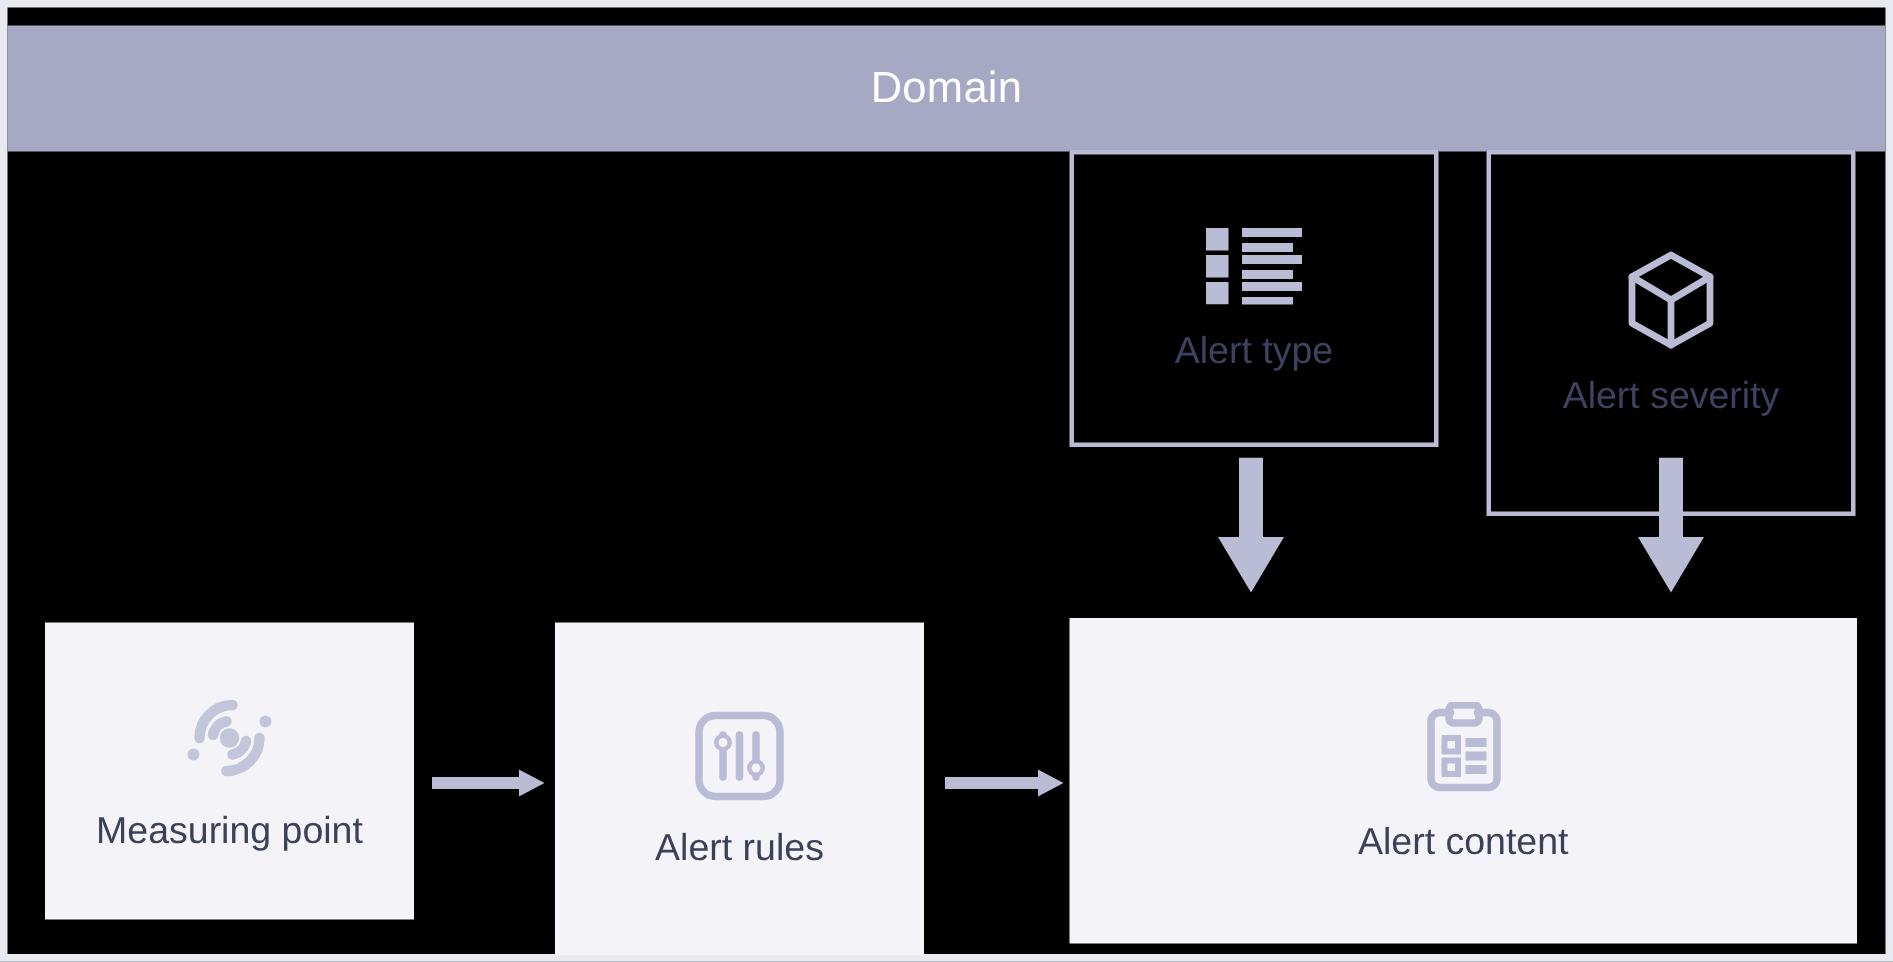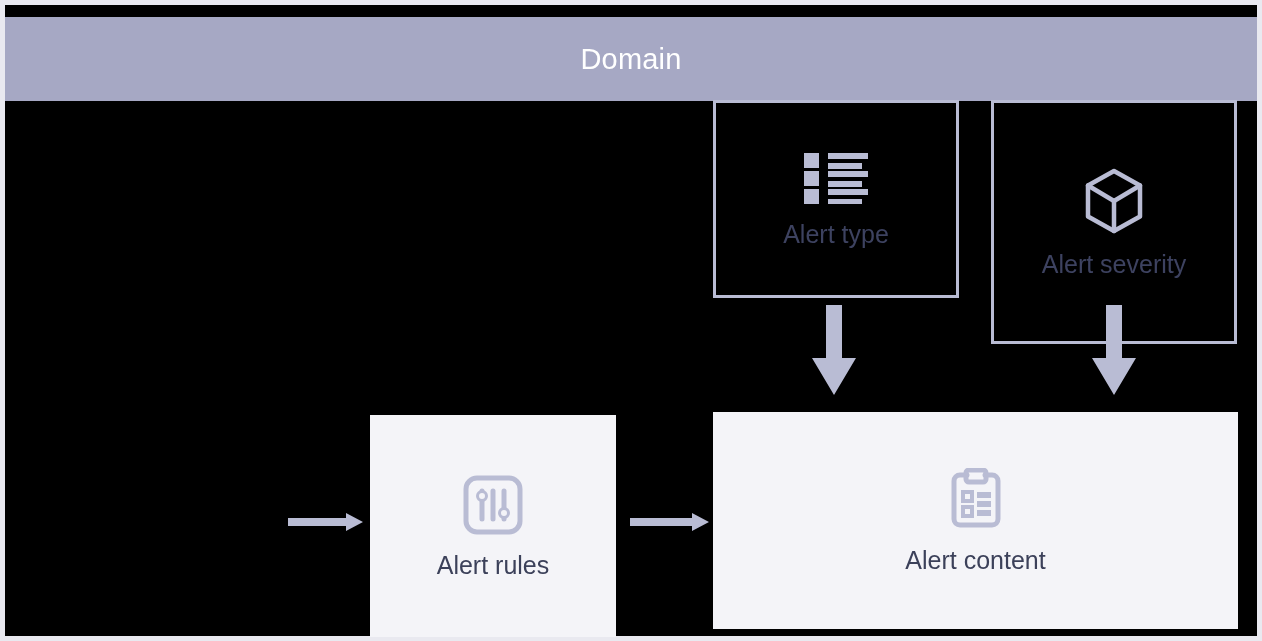--- a/index.html
+++ b/index.html
@@ -120,20 +120,36 @@
       <svg width="62" height="66" viewBox="0 0 62 66" xmlns="http://www.w3.org/2000/svg" fill="none" stroke="#b9bcd4" stroke-width="4.5" stroke-linejoin="round" stroke-linecap="round">
         <path d="M31 3 L57 17.5 L57 48.5 L31 63 L5 48.5 L5 17.5 Z"></path>
         <path d="M31 33 L57 17.5"></path>
         <path d="M31 33 L5 17.5"></path>
         <path d="M31 33 L31 63"></path>
       </svg>
     </span>
     <span class="node-label">Alert severity</span>
   </div>
 
+  <div class="node node-filled" id="node-measuring-point">
+    <span class="node-icon">
+      <svg width="64" height="62" viewBox="0 0 64 62" xmlns="http://www.w3.org/2000/svg">
+        <g fill="none" stroke="#c3c6da" stroke-width="7" stroke-linecap="round">
+          <path d="M34 9 A22 22 0 0 0 12 31"></path>
+          <path d="M30 20 A11 11 0 0 0 21 29"></path>
+          <path d="M30 53 A22 22 0 0 0 52 31"></path>
+          <path d="M34 42 A11 11 0 0 0 43 33"></path>
+        </g>
+        <circle cx="32" cy="31" r="6.5" fill="#c3c6da"></circle>
+        <circle cx="8" cy="42" r="4" fill="#c3c6da"></circle>
+        <circle cx="56" cy="20" r="4" fill="#c3c6da"></circle>
+      </svg>
+    </span>
+    <span class="node-label">Measuring point</span>
+  </div>
 
   <div class="node node-filled" id="node-alert-rules">
     <span class="node-icon">
       <svg width="60" height="60" viewBox="0 0 60 60" xmlns="http://www.w3.org/2000/svg">
         <rect x="3" y="3" width="54" height="54" rx="11" ry="11" fill="none" stroke="#b9bcd4" stroke-width="5"></rect>
         <g stroke="#b9bcd4" stroke-width="5" stroke-linecap="round">
           <line x1="19" y1="16" x2="19" y2="44"></line>
           <line x1="30" y1="16" x2="30" y2="44"></line>
           <line x1="41" y1="16" x2="41" y2="44"></line>
         </g>

